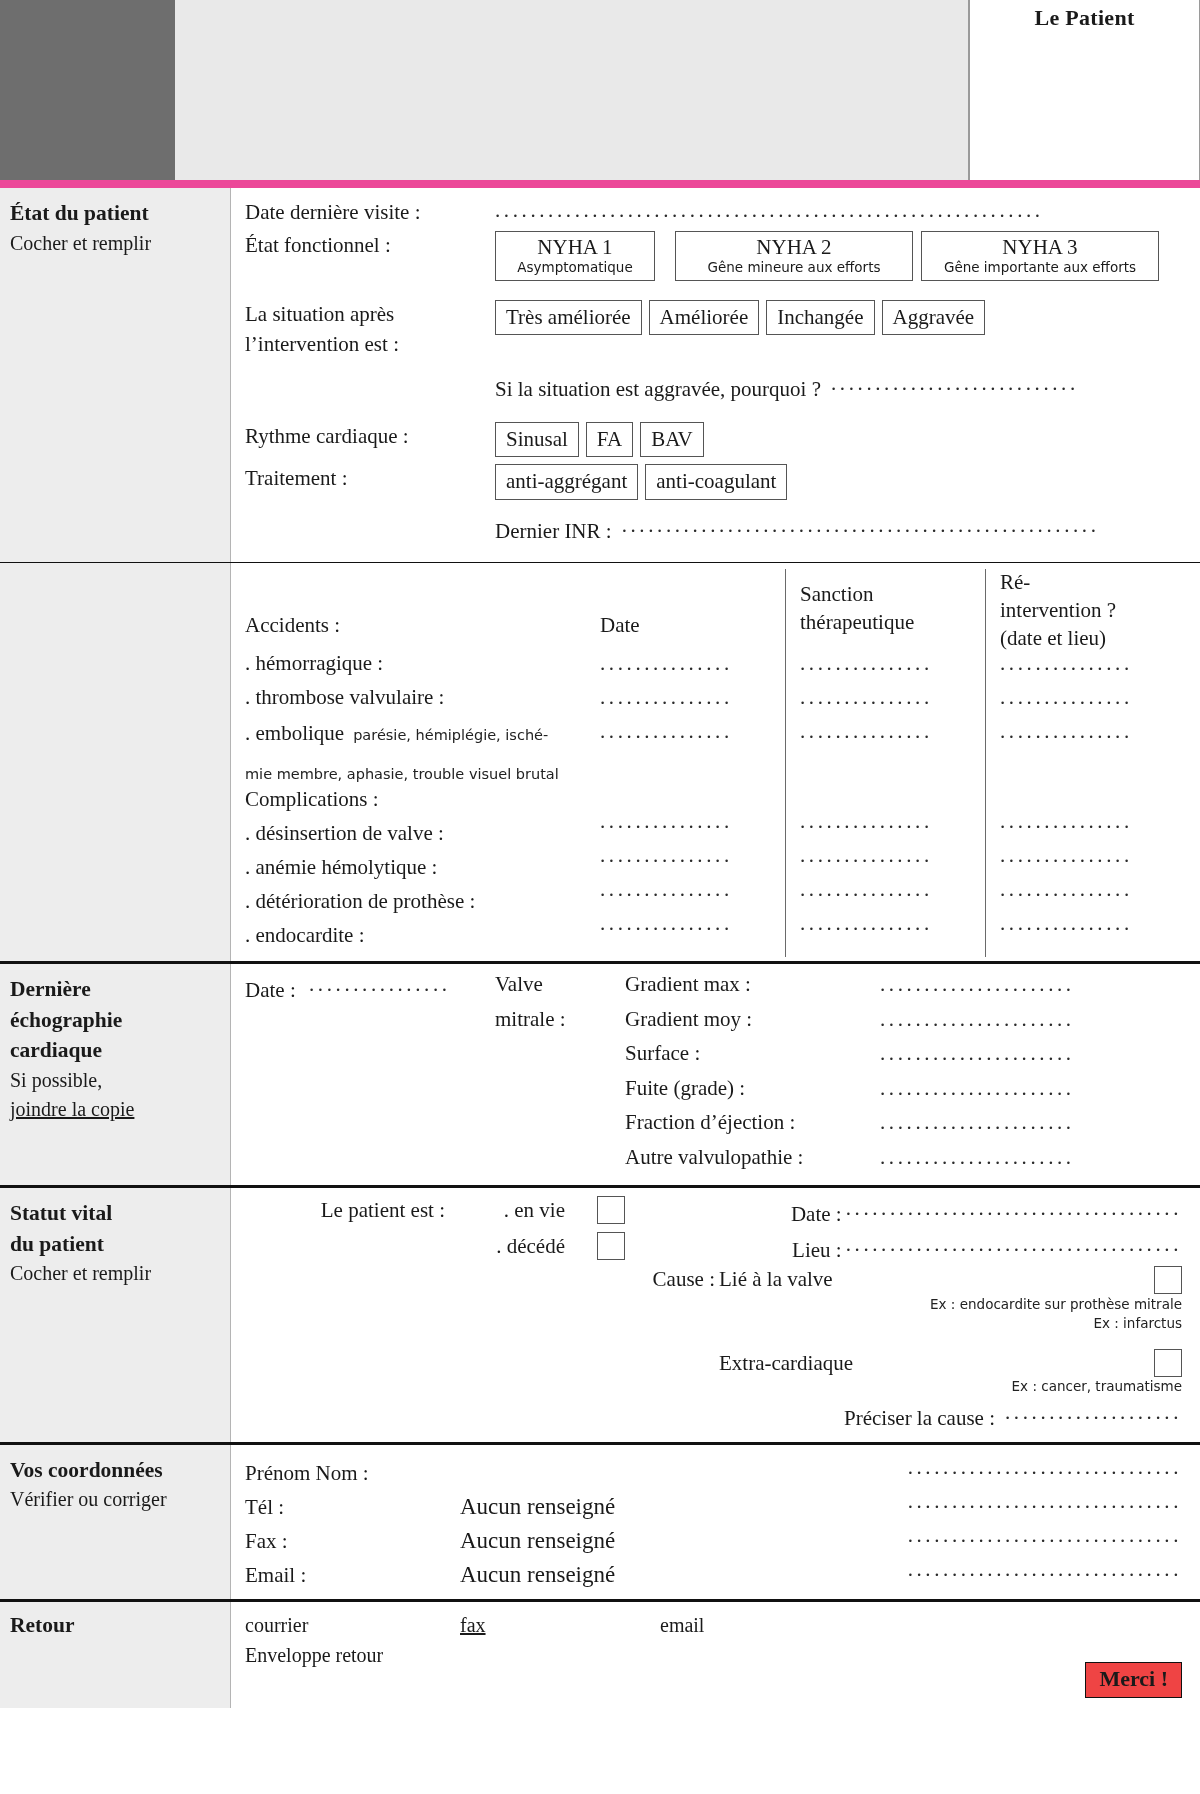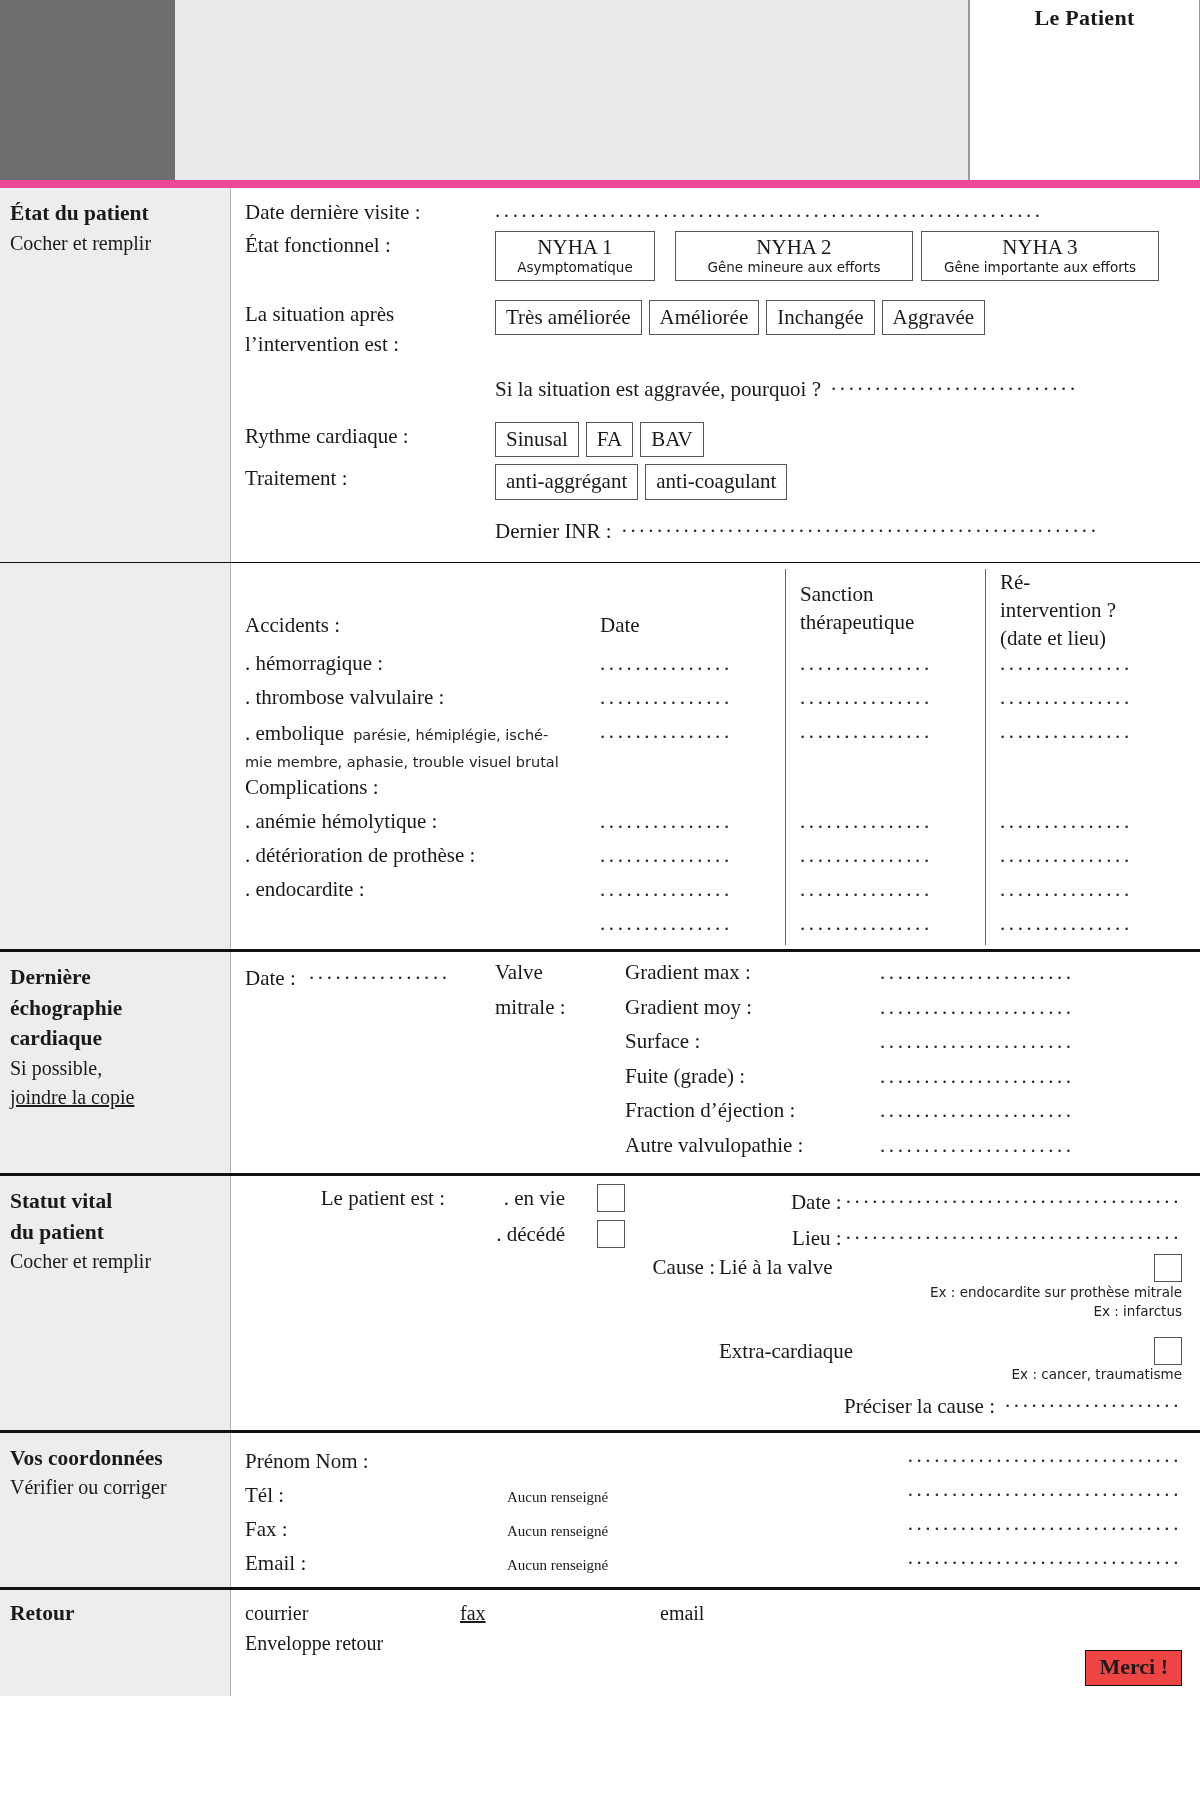--- a/index.html
+++ b/index.html
@@ -28,21 +28,21 @@
     width:231px;min-width:231px;background:#ededed;
     border-right:1px solid #b4b4b4;box-sizing:border-box;
     padding:10px 0 10px 10px;
   }
   .side-b{font-weight:bold;font-size:21.5px;line-height:1.42;}
   .side-n{font-size:20px;line-height:1.45;}
   .side-u{font-size:20px;line-height:1.45;text-decoration:underline;display:inline-block;}
   .body{flex:1;box-sizing:border-box;padding:10px 18px 10px 14px;position:relative;}
 
   .lbl{font-size:21px;line-height:1.42;}
-  .lbl-sm{font-family:"DejaVu Sans","Liberation Sans",sans-serif;font-size:14.5px;line-height:1.35;color:#222;}
+  .lbl-sm{font-family:"DejaVu Sans","Liberation Sans",sans-serif;font-size:14.5px;line-height:1.35;color:#222;margin-top:12px;}
   .lbl-xs{font-family:"DejaVu Sans","Liberation Sans",sans-serif;font-size:13.5px;line-height:1.3;color:#222;}
 
   .dots{
     letter-spacing:3.6px;color:#2b2b2b;font-size:21px;
     white-space:nowrap;overflow:hidden;display:inline-block;vertical-align:baseline;
   }
 
   
   .opt{
     border:1.4px solid #555;background:#fff;display:inline-block;
@@ -80,21 +80,21 @@
   .echo-row{height:34.5px;font-size:21px;}
 
   
   .sv-row{display:flex;align-items:flex-start;text-align:right;}
   .cause-row{display:flex;align-items:center;justify-content:space-between;}
   .cause-txt{font-size:21px;}
 
   
   .coord-row{display:flex;align-items:baseline;height:34px;}
   .coord-l{width:215px;min-width:215px;font-size:21px;}
-  .coord-m{width:330px;min-width:330px;font-size:15px;margin-left:47px;}
+  .coord-m{width:330px;min-width:330px;font-size:23px;}
   .coord-r{flex:1;text-align:right;}
 
   
   .retour-body{display:flex;align-items:flex-start;padding-top:8px;}
   .ret-c{width:215px;min-width:215px;font-size:20px;line-height:1.5;}
   .merci{
     border:1.6px solid #111;background:#ef4444;display:inline-block;
     padding:3px 13px 5px;font-weight:bold;font-size:22px;
   }
 </style>
@@ -194,20 +194,21 @@
         <div class="acc-c1">
           <div class="acc-head" style="height:82px;padding-top:43px;box-sizing:border-box;">Accidents :</div>
           <div class="acc-line">. hémorragique :</div>
           <div class="acc-line">. thrombose valvulaire :</div>
           <div style="height:34px;">
             <span class="lbl">. embolique</span>
             <span class="lbl-sm" style="margin-left:5px;">parésie, hémiplégie, isché-</span>
           </div>
           <div class="lbl-sm" style="height:22px;">mie membre, aphasie, trouble visuel brutal</div>
           <div class="acc-line">Complications :</div>
+          <div class="acc-line">. désinsertion de valve :</div>
           <div class="acc-line">. anémie hémolytique :</div>
           <div class="acc-line">. détérioration de prothèse :</div>
           <div class="acc-line">. endocardite :</div>
         </div>
 
         <div class="acc-c2">
           <div class="acc-head" style="height:82px;padding-top:43px;box-sizing:border-box;">Date</div>
           <div class="acc-line"><span class="acc-dots">...............</span></div>
           <div class="acc-line"><span class="acc-dots">...............</span></div>
           <div class="acc-line"><span class="acc-dots">...............</span></div>

